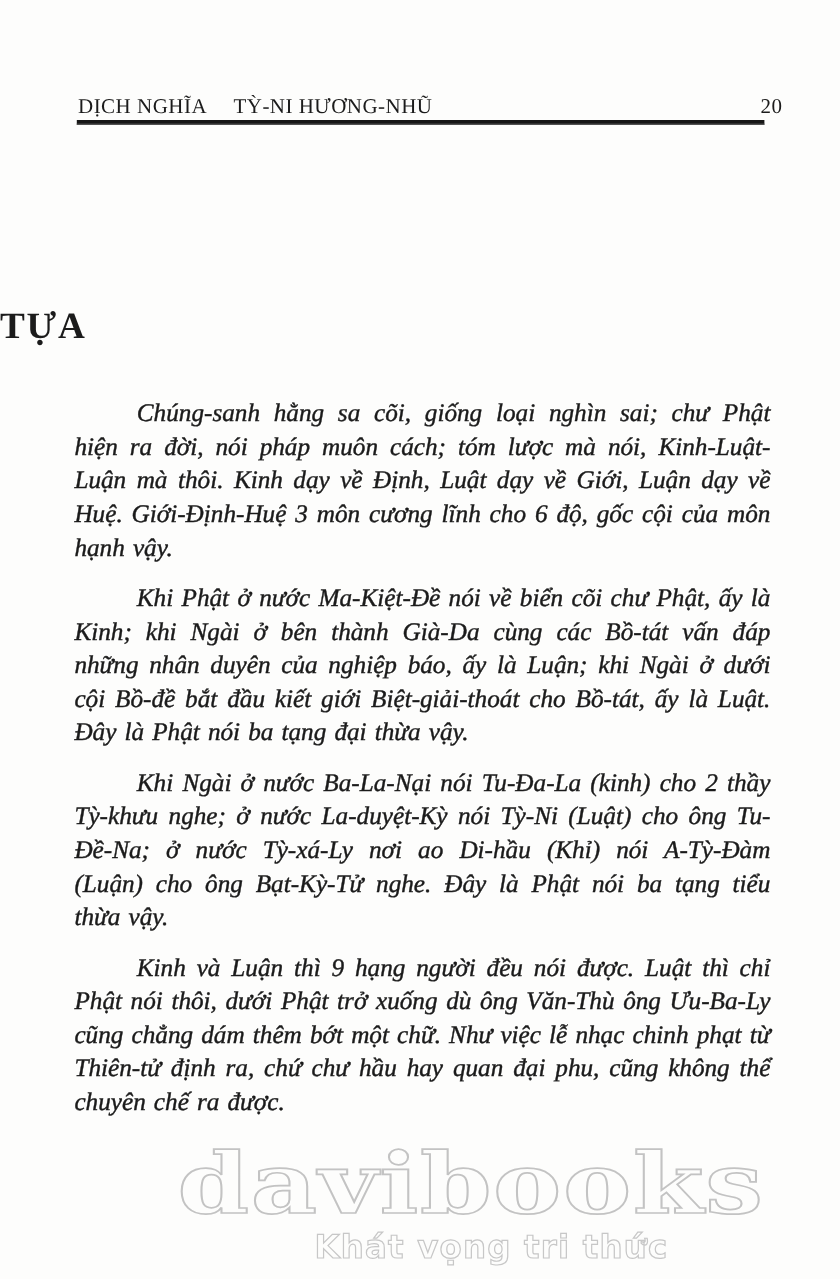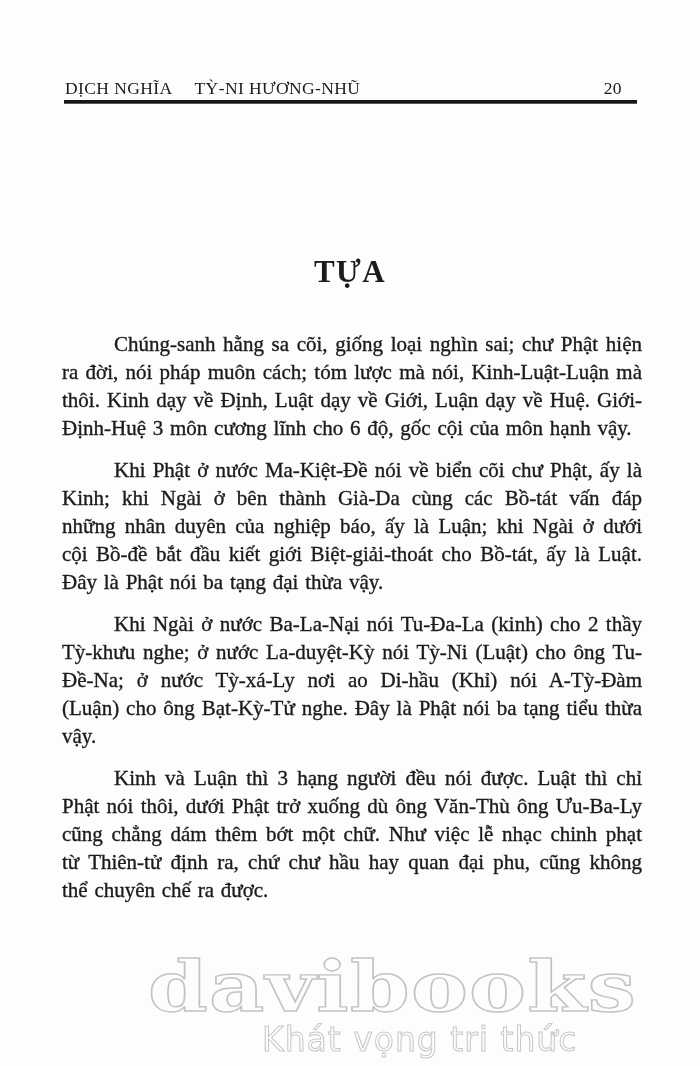--- a/index.html
+++ b/index.html
@@ -15,21 +15,21 @@
     background: #fdfdfc;
     overflow: hidden;
     font-family: "Liberation Serif", serif;
     color: #1b1b1b;
   }
 
   
   .header {
     position: absolute;
     left: 65px;
-    right: 78px;
+    right: 48px;
     top: 78px;
     display: flex;
     justify-content: space-between;
     align-items: flex-end;
     font-size: 17.5px;
     letter-spacing: 0.4px;
     white-space: nowrap;
   }
   .header .book-title { margin-left: 22px; }
   .header-rule {
@@ -42,33 +42,34 @@
     border-bottom: 1px solid #555;
   }
 
   
   .section-title {
     position: absolute;
     top: 254px;
     left: 0;
     width: 100%;
     margin: 0;
-    text-align: center;
+    text-align: left;
     font-size: 31px;
     font-weight: bold;
     letter-spacing: 1.5px;
   }
 
   
   .content {
     position: absolute;
     left: 62px;
     top: 330px;
     width: 580px;
     z-index: 2;
+    font-style: italic;
   }
   .content p {
     margin: 0 0 14px 0;
     font-size: 21px;
     line-height: 28px;
     text-align: justify;
     text-indent: 52px;
     word-spacing: 1.5px;
     -webkit-text-stroke: 0.35px #1b1b1b;
   }
@@ -89,22 +90,22 @@
     transform: scaleX(1.22);
     transform-origin: left center;
     white-space: nowrap;
   }
   .watermark-tagline {
     position: absolute;
     left: 262px;
     top: 1022px;
     z-index: 1;
     font-family: "DejaVu Sans", sans-serif;
-    font-weight: normal;
-    font-size: 33px;
+    font-weight: bold;
+    font-size: 27px;
     line-height: 36px;
     letter-spacing: 1px;
     color: transparent;
     -webkit-text-stroke: 1px #c7c7c7;
     white-space: nowrap;
     text-align: right;
   }
 </style>
 </head>
 <body>
@@ -121,16 +122,16 @@
     <span>20</span>
   </div>
   <div class="header-rule"></div>
 
   <h1 class="section-title">TỰA</h1>
 
   <div class="content">
     <p>Chúng-sanh hằng sa cõi, giống loại nghìn sai; chư Phật hiện ra đời, nói pháp muôn cách; tóm lược mà nói, Kinh-Luật-Luận mà thôi. Kinh dạy về Định, Luật dạy về Giới, Luận dạy về Huệ. Giới-Định-Huệ 3 môn cương lĩnh cho 6 độ, gốc cội của môn hạnh vậy.</p>
     <p>Khi Phật ở nước Ma-Kiệt-Đề nói về biển cõi chư Phật, ấy là Kinh; khi Ngài ở bên thành Già-Da cùng các Bồ-tát vấn đáp những nhân duyên của nghiệp báo, ấy là Luận; khi Ngài ở dưới cội Bồ-đề bắt đầu kiết giới Biệt-giải-thoát cho Bồ-tát, ấy là Luật. Đây là Phật nói ba tạng đại thừa vậy.</p>
     <p>Khi Ngài ở nước Ba-La-Nại nói Tu-Đa-La (kinh) cho 2 thầy Tỳ-khưu nghe; ở nước La-duyệt-Kỳ nói Tỳ-Ni (Luật) cho ông Tu-Đề-Na; ở nước Tỳ-xá-Ly nơi ao Di-hầu (Khỉ) nói A-Tỳ-Đàm (Luận) cho ông Bạt-Kỳ-Tử nghe. Đây là Phật nói ba tạng tiểu thừa vậy.</p>
-    <p>Kinh và Luận thì 3 hạng người đều nói được. Luật thì chỉ Phật nói thôi, dưới Phật trở xuống dù ông Văn-Thù ông Ưu-Ba-Ly cũng chẳng dám thêm bớt một chữ. Như việc lễ nhạc chinh phạt từ Thiên-tử định ra, chứ chư hầu hay quan đại phu, cũng không thể chuyên chế ra được.</p>
+    <p>Kinh và Luận thì 9 hạng người đều nói được. Luật thì chỉ Phật nói thôi, dưới Phật trở xuống dù ông Văn-Thù ông Ưu-Ba-Ly cũng chẳng dám thêm bớt một chữ. Như việc lễ nhạc chinh phạt từ Thiên-tử định ra, chứ chư hầu hay quan đại phu, cũng không thể chuyên chế ra được.</p>
   </div>
 
 </div>
 
 </body></html>

